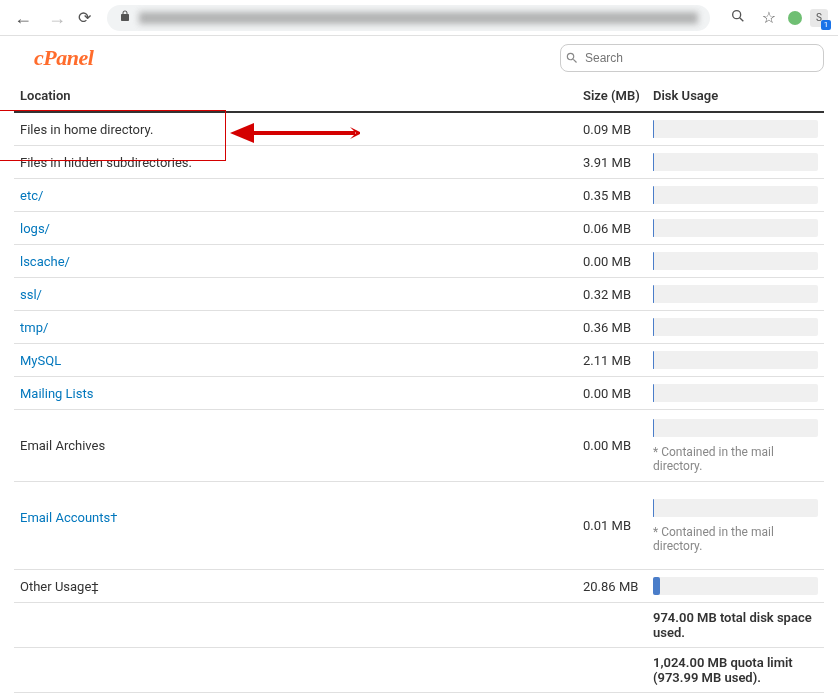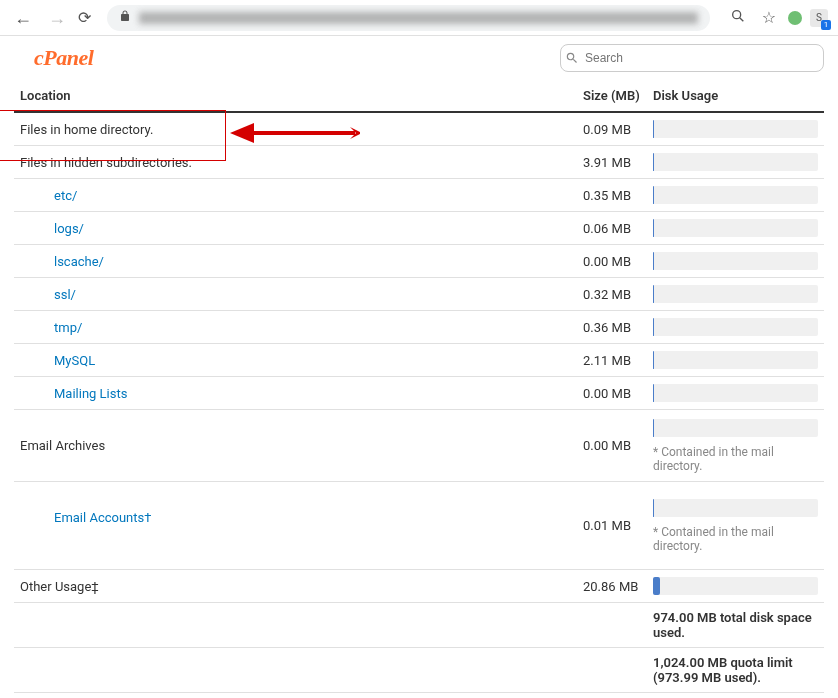--- a/index.html
+++ b/index.html
@@ -22,21 +22,21 @@
 .search-wrap svg { width: 14px; height: 14px; fill: #888; margin-right: 6px; }
 .search-wrap input { border: none; outline: none; font-size: 12px; flex: 1; background: transparent; }
 
 .content { padding: 0 14px 20px; position: relative; }
 table { width: 100%; border-collapse: collapse; }
 thead th { text-align: left; font-weight: 600; padding: 8px 6px; border-bottom: 2px solid #333; font-size: 13px; }
 thead th.col-size { width: 70px; }
 thead th.col-usage { width: 175px; }
 tbody td { padding: 7px 6px; border-bottom: 1px solid #e0e0e0; vertical-align: middle; font-size: 13px; }
 tbody tr.summary td { font-weight: 600; }
-.link { color: #0277bd; cursor: pointer; margin-left: 34px; }
+.link { color: #0277bd; cursor: pointer; }
 .plain { color: #333; }
 .size-cell { white-space: nowrap; }
 .bar-cell { width: 175px; }
 .bar-wrap { width: 165px; height: 18px; background: #f0f0f0; border-radius: 2px; position: relative; }
 .bar-fill { height: 100%; background: #4a7dc9; border-radius: 2px; }
 .note { font-size: 12px; color: #888; margin-top: 8px; display: block; }
 
 .highlight-box { position: absolute; border: 1.5px solid #d40000; pointer-events: none; }
 .arrow-overlay { position: absolute; pointer-events: none; }
 </style>

